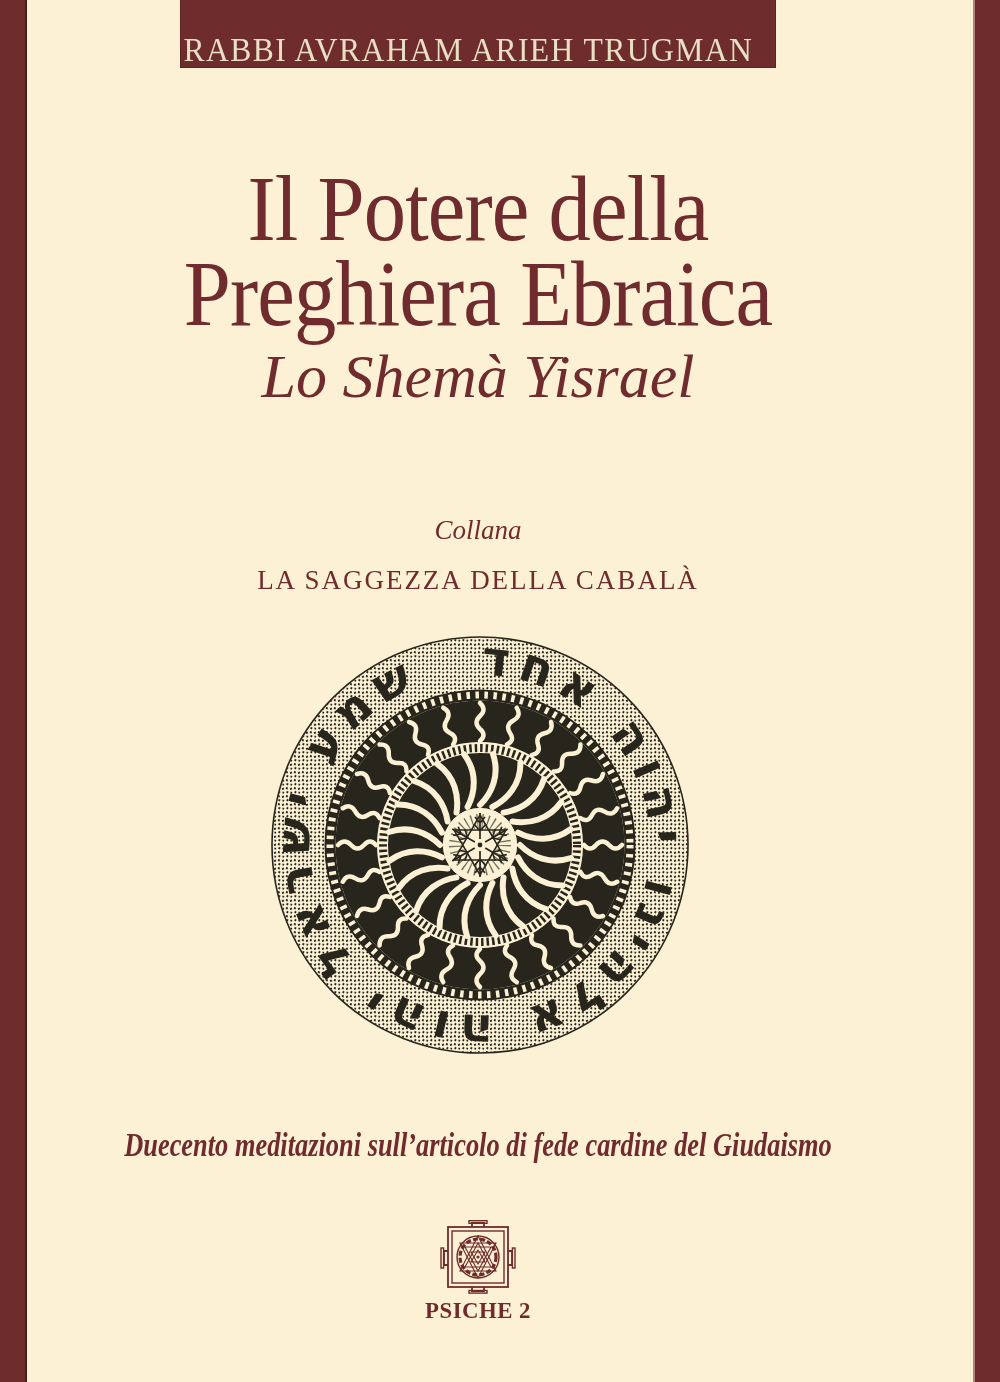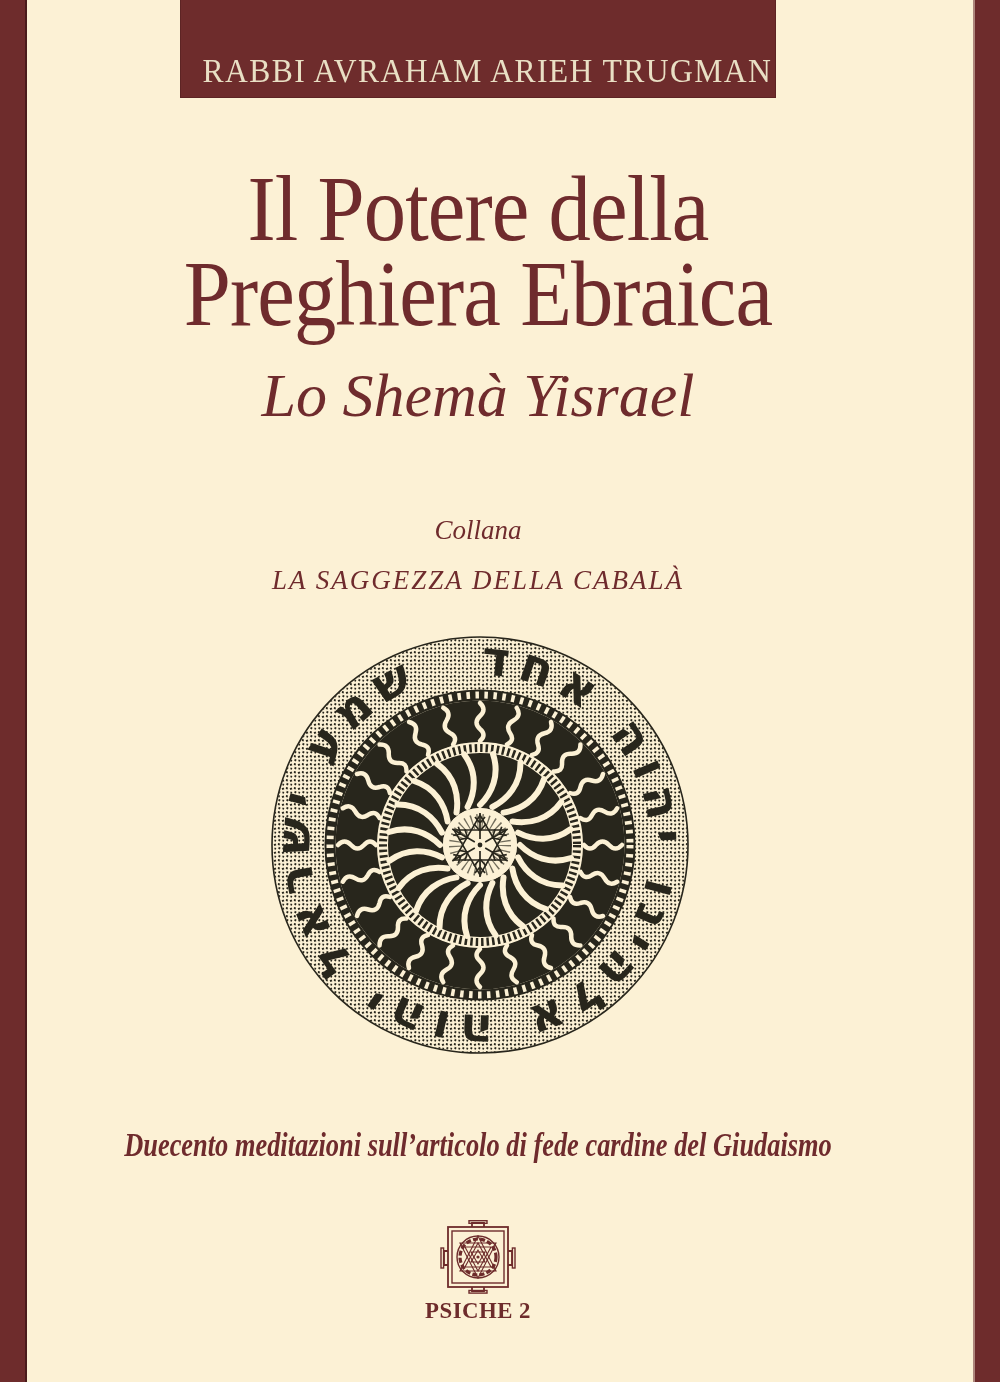--- a/index.html
+++ b/index.html
@@ -8,48 +8,48 @@
     width:1000px;height:1382px;
     background:#fcf1d5;
     overflow:hidden;
     font-family:"Liberation Serif", serif;
   }
   .side-border{position:absolute;top:0;bottom:0;width:27px;background:#6e2c2c;}
   .side-border.left{left:0;box-shadow:inset -2px 0 0 rgba(46,14,14,.55);}
   .side-border.right{right:0;box-shadow:inset 2px 0 0 rgba(252,245,222,.45);}
 
   .banner{
-    position:absolute;left:180px;top:0;width:596px;height:98px;
+    position:absolute;left:180px;top:0;width:596px;height:68px;
     background:#6e2c2c;
     border:1px solid #5d2424;border-top:none;
-    display:flex;align-items:flex-end;justify-content:flex-start;
-    padding-bottom:9px;box-sizing:border-box;
+    display:flex;align-items:flex-end;justify-content:flex-end;
+    box-sizing:border-box;
   }
   .banner span{
     color:#e9dfc4;font-size:34px;letter-spacing:1.5px;line-height:1;
     transform:scaleX(.93);transform-origin:50% 100%;
     white-space:nowrap;
   }
 
   .centered-col{position:absolute;left:0;width:956px;text-align:center;}
 
   .title{
     top:166px;margin:0;font-weight:normal;
     color:#6f2b2d;font-size:94px;line-height:85px;letter-spacing:-1px;
     transform:scaleX(.9);transform-origin:50% 50%;
   }
   .title .title-line{display:block;white-space:nowrap;}
 
   .subtitle{
-    top:362px;font-style:italic;color:#6f2b2d;
+    top:343px;font-style:italic;color:#6f2b2d;
     font-size:62px;line-height:66px;white-space:nowrap;
   }
 
   .series-label{top:516px;font-style:italic;color:#6f2b2d;font-size:27px;line-height:28px;}
-  .series-name{top:565px;color:#6f2b2d;font-size:27px;line-height:30px;letter-spacing:2px;white-space:nowrap;font-style:italic;}
+  .series-name{top:565px;color:#6f2b2d;font-size:27px;line-height:30px;letter-spacing:2px;white-space:nowrap;}
 
   .mandala{position:absolute;left:269px;top:634px;width:422px;height:422px;}
 
   .tagline{
     top:1125px;font-style:italic;font-weight:bold;color:#6f2b2d;
     font-size:33px;line-height:40px;white-space:nowrap;
     transform:scaleX(.8);transform-origin:50% 50%;
   }
 
   .publisher{top:1220px;}

